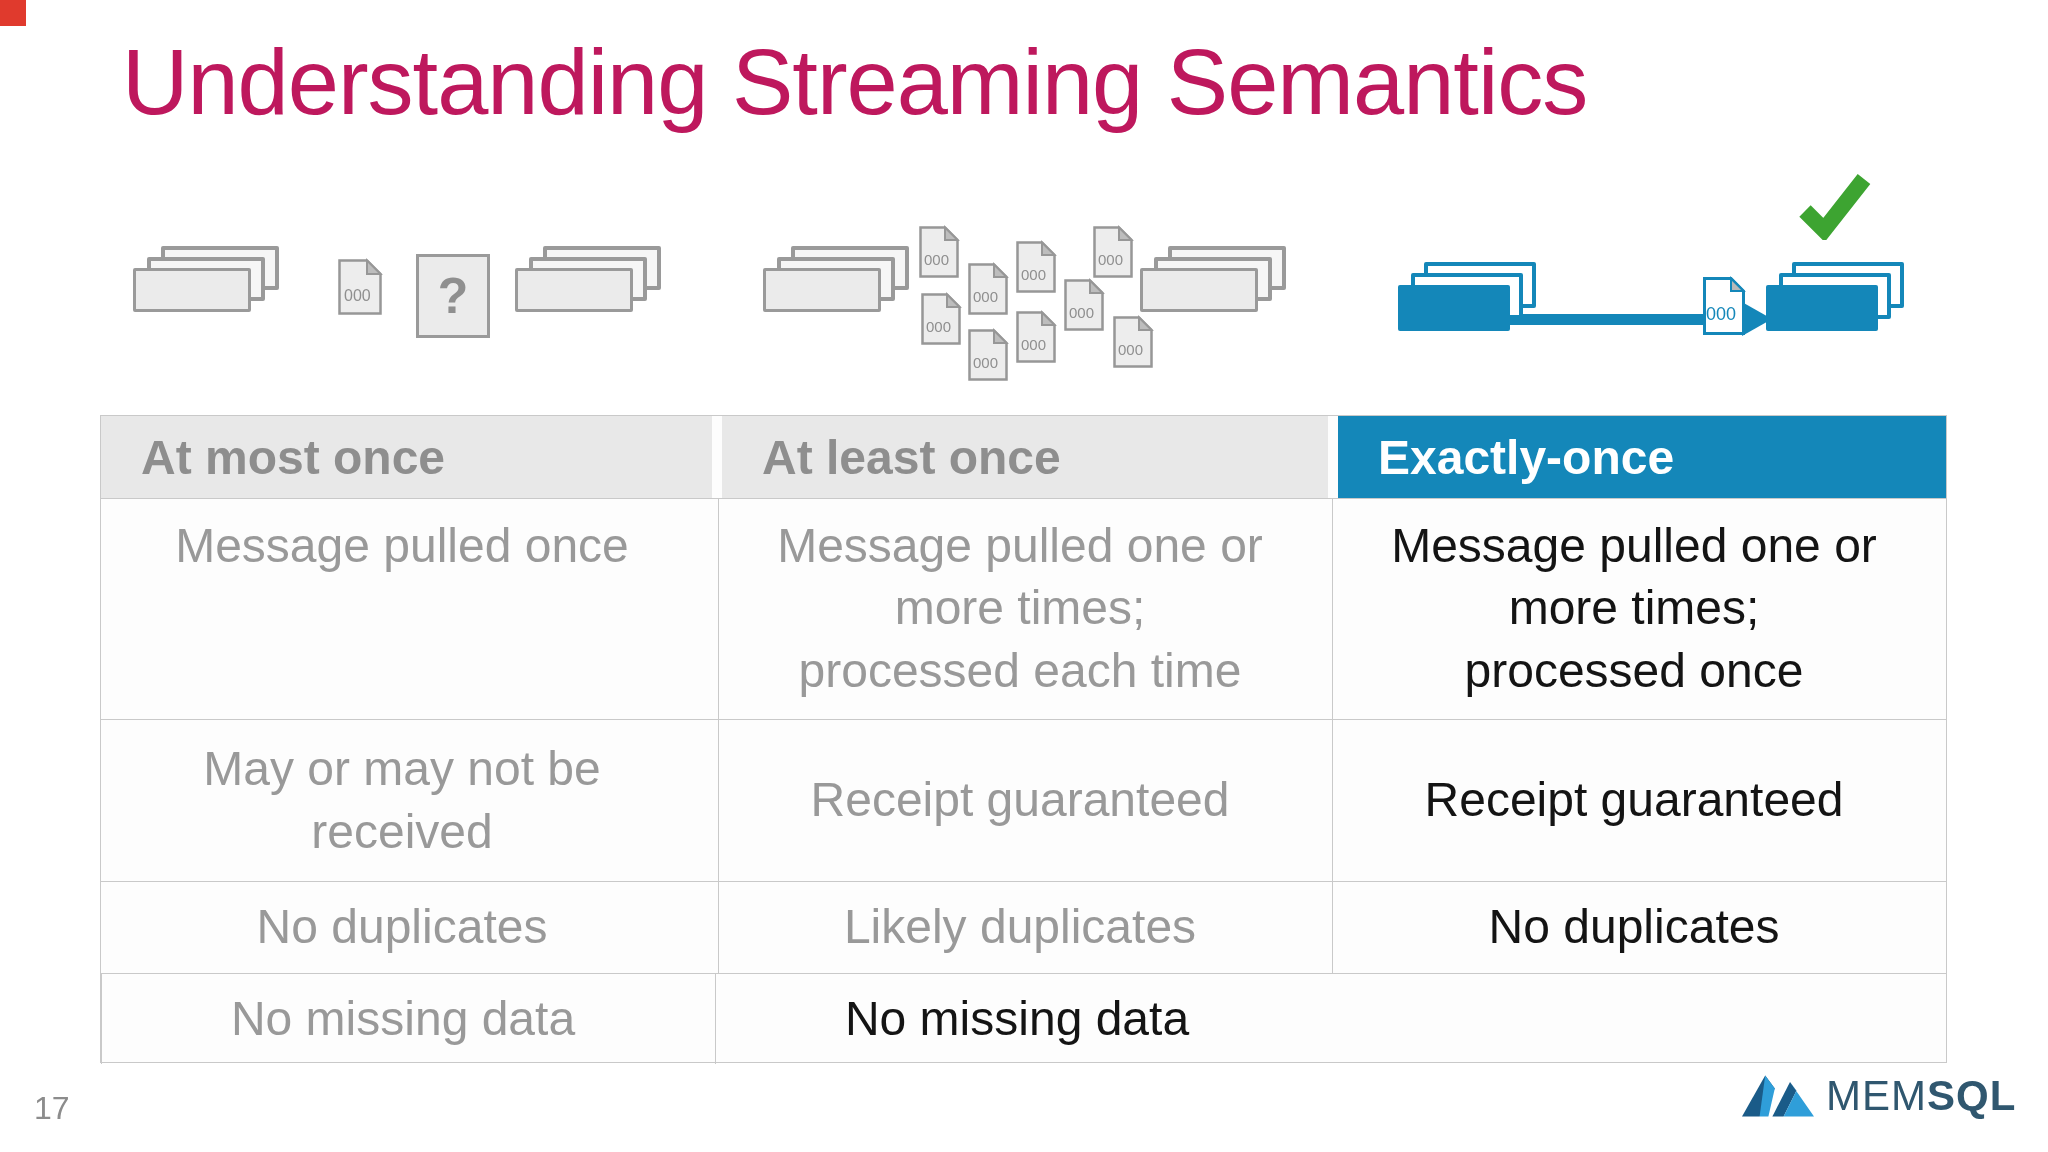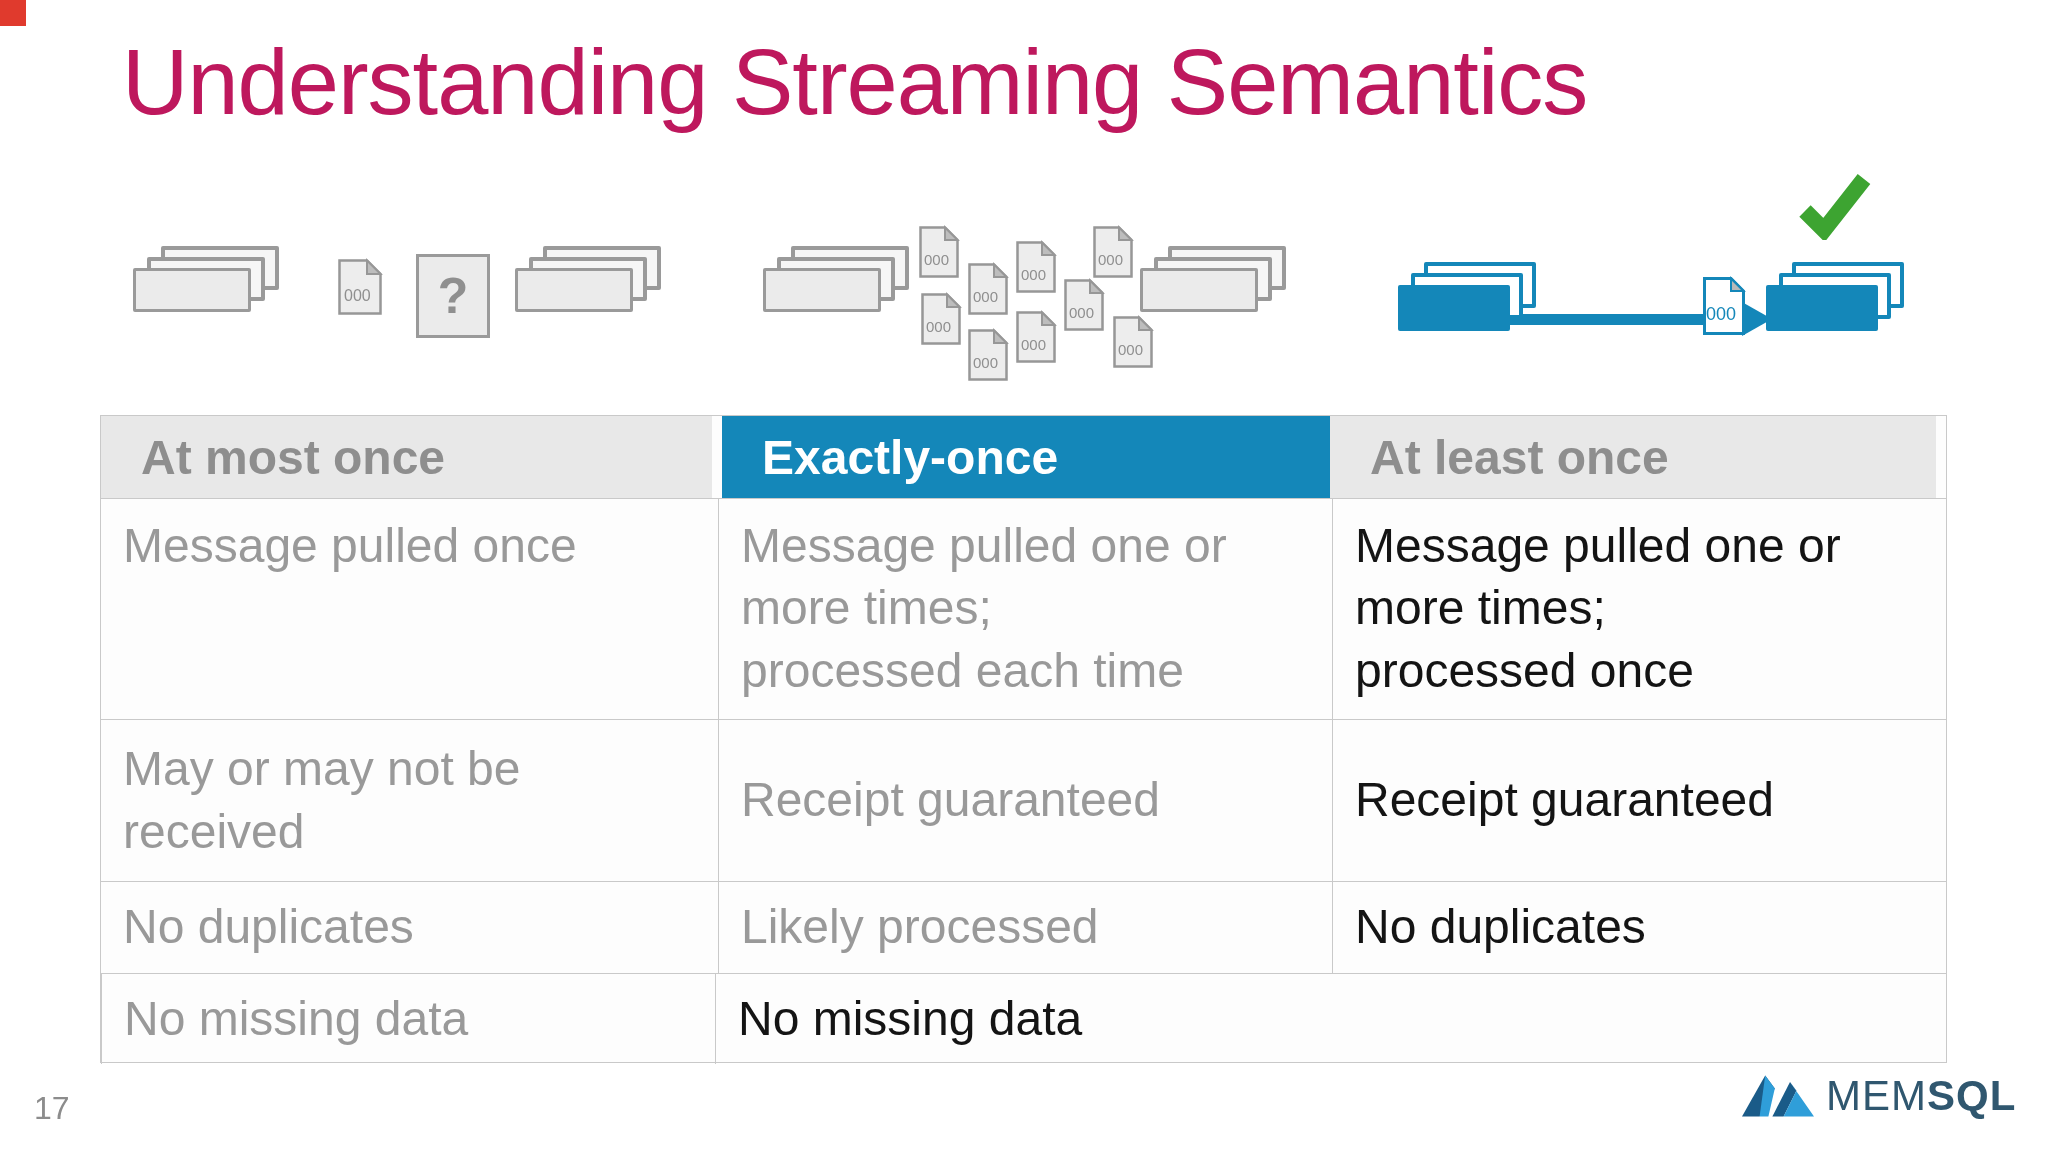--- a/index.html
+++ b/index.html
@@ -61,21 +61,21 @@
     box-sizing:border-box;height:82px;
     display:flex;align-items:center;padding-left:40px;
     font-size:48px;font-weight:700;
   }
   .th.gray{background:#e8e8e8;color:#8e8e8e;}
   .th.blue{background:#1487b9;color:#ffffff;}
   .th1{width:611px;margin-right:10px;}
   .th2{width:606px;margin-right:10px;}
   .th3{flex:1;}
 
-  .tbody{position:absolute;left:0;top:82px;right:0;bottom:0;}
+  .tbody{position:absolute;left:0;top:82px;right:0;bottom:0;text-align:center;}
   .tr{display:flex;border-top:1px solid #c9c9c9;box-sizing:border-box;}
   .tr.r1{height:221px;}
   .tr.r2{height:162px;}
   .tr.r3{height:92px;}
   .tr.r4{height:91px;}
   .td{
     box-sizing:border-box;
     padding:0 30px 0 22px;
     font-size:48px;line-height:1.3;color:#999999;
     white-space:pre-line;
@@ -211,39 +211,39 @@
     </div>
 
     <svg class="abs" style="left:1798px;top:170px;" width="74" height="70" viewBox="0 0 74 70">
       <path d="M7,41 L26,60 L66,9" fill="none" stroke="#3da431" stroke-width="16"></path>
     </svg>
   </div>
 
   <div class="cmp-table">
     <div class="thead">
       <div class="th gray th1">At most once</div>
+      <div class="th gray th2">At least once</div>
       <div class="th blue th3">Exactly-once</div>
-      <div class="th gray th2">At least once</div>
     </div>
     <div class="tbody">
       <div class="tr r1">
         <div class="td c1"><span class="txt">Message pulled once</span></div>
         <div class="td c2"><span class="txt">Message pulled one or more times;
 processed each time</span></div>
         <div class="td c3"><span class="txt">Message pulled one or more times;
 processed once</span></div>
       </div>
       <div class="tr r2">
         <div class="td c1"><span class="txt">May or may not be received</span></div>
         <div class="td c2"><span class="txt">Receipt guaranteed</span></div>
         <div class="td c3"><span class="txt">Receipt guaranteed</span></div>
       </div>
       <div class="tr r3">
         <div class="td c1"><span class="txt">No duplicates</span></div>
-        <div class="td c2"><span class="txt">Likely processed</span></div>
+        <div class="td c2"><span class="txt">Likely duplicates</span></div>
         <div class="td c3"><span class="txt">No duplicates</span></div>
       </div>
       <div class="tr r4">
         <div class="td c2"><span class="txt">No missing data</span></div>
         <div class="td c3"><span class="txt">No missing data</span></div>
       </div>
     </div>
   </div>
 
   <div class="page-num">17</div>

